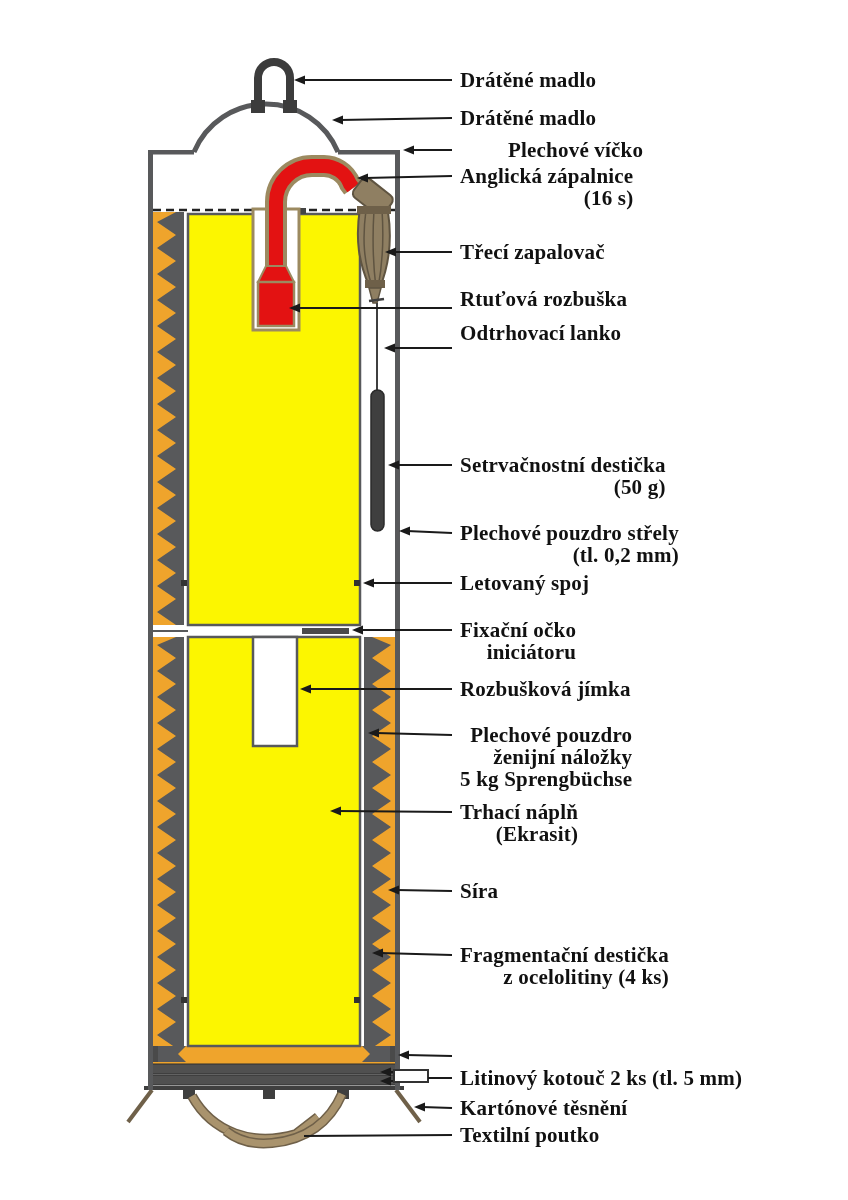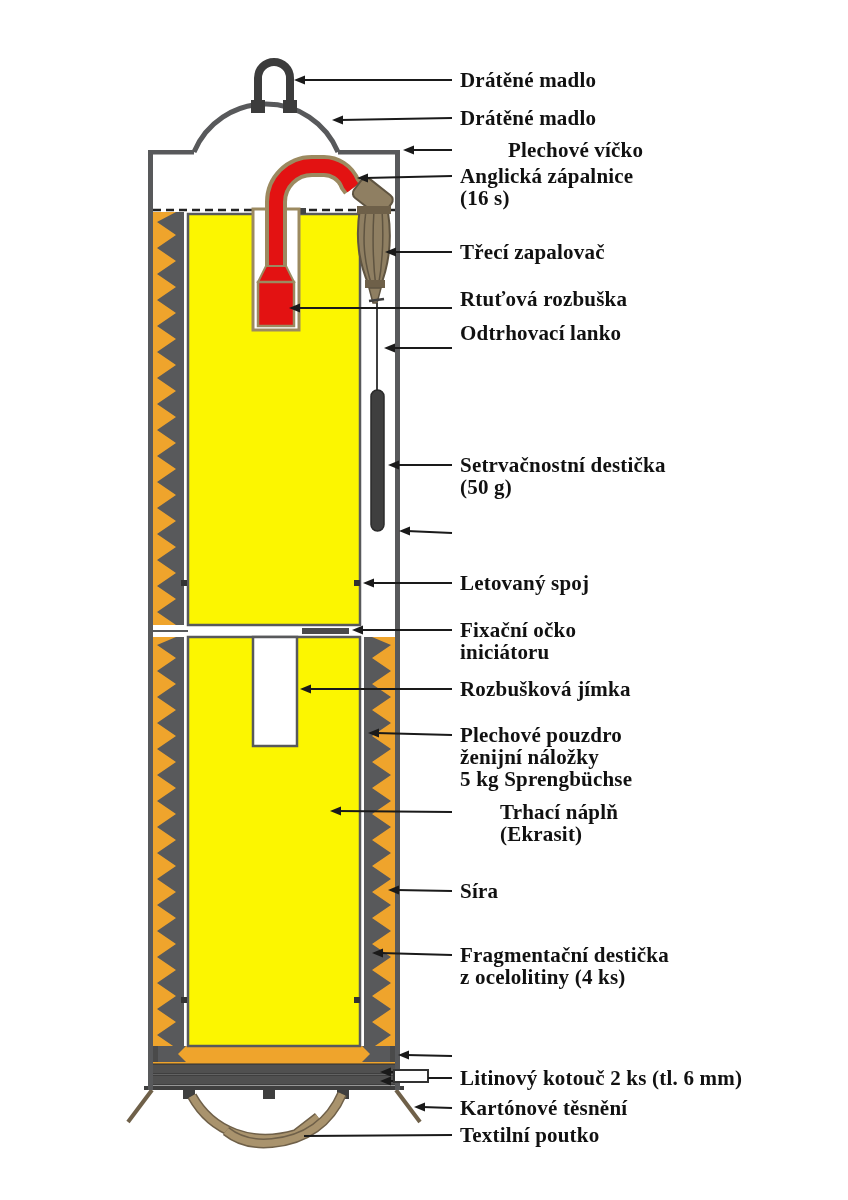--- a/index.html
+++ b/index.html
@@ -1,19 +1,19 @@
 <!DOCTYPE html>
 <html><head>
 <meta charset="utf-8">
 <style>
   html,body{margin:0;padding:0;background:#ffffff;}
   #stage{position:relative;width:848px;height:1200px;background:#ffffff;overflow:hidden;
          font-family:"Liberation Serif","DejaVu Serif",serif;}
   #diagram{position:absolute;left:0;top:0;}
-  #labels-layer{position:absolute;left:0;top:0;width:740px;height:1200px;pointer-events:none;}
+  #labels-layer{position:absolute;left:0;top:0;width:740px;height:1200px;pointer-events:none;text-align:right;}
   .comp-label{position:absolute;left:460px;color:#111;font-weight:bold;font-size:21px;line-height:22px;
               white-space:nowrap;letter-spacing:0.2px;}
 </style>
 </head>
 <body>
 <div id="stage">
 
 <svg id="diagram" width="848" height="1200" viewBox="0 0 848 1200" xmlns="http://www.w3.org/2000/svg">
       <line x1="153" y1="210" x2="395" y2="210" stroke="#222" stroke-width="2.5" stroke-dasharray="8 5"></line>
       <rect x="152" y="212" width="28" height="413" fill="#efa42c"></rect>
@@ -138,48 +138,52 @@
       <div class="comp-label" style="top: 288px;">
         <div>Rtuťová rozbuška</div>
       </div>
       <div class="comp-label" style="top: 322px;">
         <div>Odtrhovací lanko</div>
       </div>
       <div class="comp-label" style="top: 454px;">
         <div>Setrvačnostní destička</div>
         <div>(50 g)</div>
       </div>
+      <div class="comp-label" style="top: 522px;">
+        <div>Plechové pouzdro střely</div>
+        <div>(tl. 0,2 mm)</div>
+      </div>
       <div class="comp-label" style="top: 572px;">
         <div>Letovaný spoj</div>
       </div>
       <div class="comp-label" style="top: 619px;">
         <div>Fixační očko</div>
         <div>iniciátoru</div>
       </div>
       <div class="comp-label" style="top: 678px;">
         <div>Rozbušková jímka</div>
       </div>
       <div class="comp-label" style="top: 724px;">
         <div>Plechové pouzdro</div>
         <div>ženijní náložky</div>
         <div>5 kg Sprengbüchse</div>
       </div>
-      <div class="comp-label" style="top: 801px; margin-left: 40px;">
+      <div class="comp-label" style="top: 801px;">
         <div>Trhací náplň</div>
         <div>(Ekrasit)</div>
       </div>
       <div class="comp-label" style="top: 880px;">
         <div>Síra</div>
       </div>
       <div class="comp-label" style="top: 944px;">
         <div>Fragmentační destička</div>
         <div>z ocelolitiny (4 ks)</div>
       </div>
       <div class="comp-label" style="top: 1067px;">
-        <div>Litinový kotouč 2 ks (tl. 6 mm)</div>
+        <div>Litinový kotouč 2 ks (tl. 5 mm)</div>
       </div>
       <div class="comp-label" style="top: 1097px;">
         <div>Kartónové těsnění</div>
       </div>
       <div class="comp-label" style="top: 1124px;">
         <div>Textilní poutko</div>
       </div>
     </div>
 
 </div>

